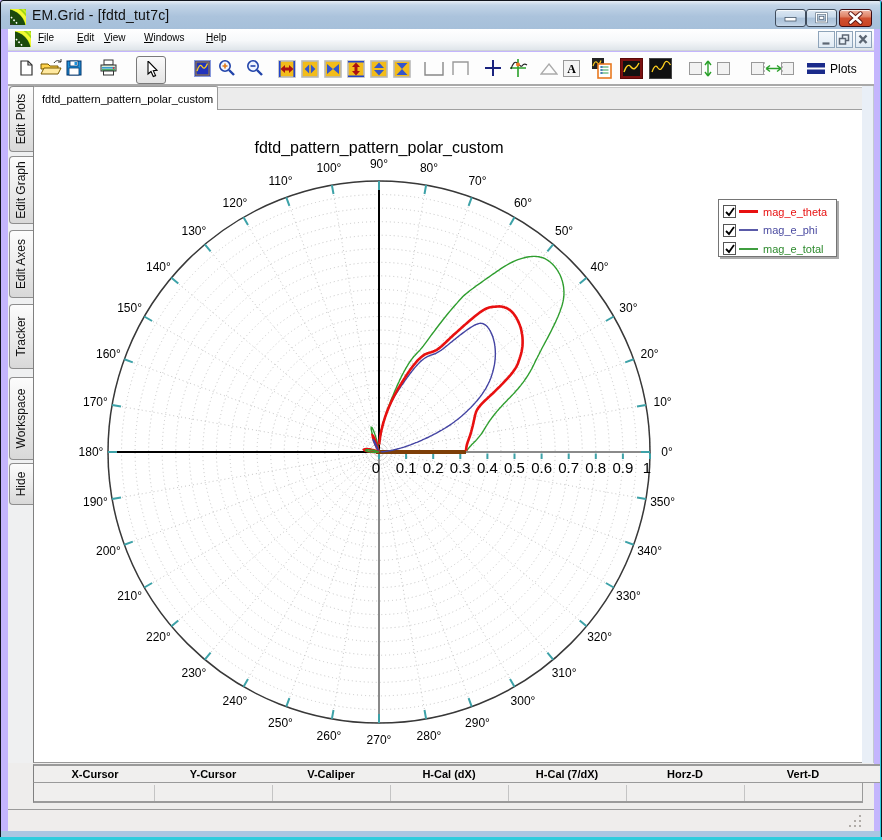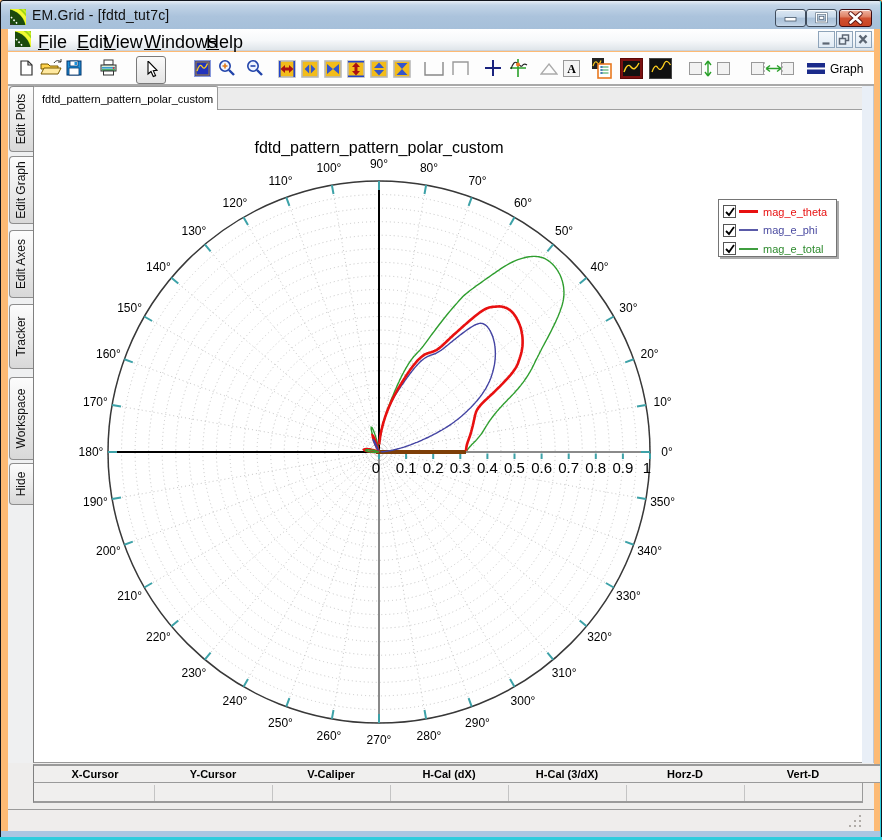--- a/index.html
+++ b/index.html
@@ -1,29 +1,29 @@
 <!DOCTYPE html>
 <html><head><meta charset="utf-8"><title>EM.Grid</title><style>
 *{margin:0;padding:0;box-sizing:border-box}
 html,body{width:882px;height:840px;overflow:hidden;font-family:"Liberation Sans",sans-serif;background:#29c9da}
-#win{position:absolute;left:0;top:0;width:882px;height:840px;background:#fdba74;overflow:hidden}
+#win{position:absolute;left:0;top:0;width:882px;height:840px;background:#c4b5fd;overflow:hidden}
 #frame{position:absolute;left:0;top:0;width:882px;height:840px;border:1px solid #10141c;border-radius:3px 3px 0 0;z-index:99;pointer-events:none}
 .abs{position:absolute}
 #titlebar{position:absolute;left:1px;top:1px;width:880px;height:28px;
  background:linear-gradient(#e6edf5 0%,#c2d4e7 15%,#abc3dc 55%,#a6c0da 100%)}
 #titletext{position:absolute;left:32px;top:7px;font-size:14px;letter-spacing:.2px;color:#101010}
 .capbtn{position:absolute;top:9px;height:18px;border:1px solid #3f4c5c;border-radius:3px;
  background:linear-gradient(#dde8f3 0%,#c6d8ea 45%,#a9c1d9 50%,#b6cadf 82%,#c8d9ea 100%);box-shadow:inset 0 1px 0 rgba(255,255,255,.75)}
 #btnmin{left:775px;width:31px}
 #btnmax{left:806px;width:31px}
 #btnclose{left:839px;width:33px;border:1px solid #3b0c12;
  background:linear-gradient(#f0b4a2 0%,#e08468 40%,#d05030 52%,#c84424 100%)}
 #menubar{position:absolute;left:8px;top:29px;width:866px;height:22px;
  background:linear-gradient(#ffffff 0%,#f6f8fa 55%,#dfe5ea 100%);border-bottom:1px solid #cdd2d8}
-.menuitem{position:absolute;top:32px;font-size:18px;color:#000;z-index:2}
+.menuitem{position:absolute;top:32px;font-size:10px;color:#000;z-index:2}
 .menuitem u{text-decoration:underline}
 .mdibtn{position:absolute;top:31px;width:17px;height:17px;border:1.5px solid #8ea4ba;
  background:linear-gradient(#f5f9fd,#e0eaf4);z-index:2}
 #toolbar{position:absolute;left:8px;top:52px;width:866px;height:34px;background:#fdfdfd;border-bottom:2px solid #a9a9a9}
 #content{position:absolute;left:8px;top:86px;width:866px;height:677px;background:#eff0f1}
 .vtab{position:absolute;left:1px;width:24px;border:1px solid #8e8e8e;border-right:none;border-radius:4px 0 0 4px;
  background:linear-gradient(#fcfcfc,#eaeaea 55%,#d8d8d8)}
 #panel{position:absolute;left:25px;top:0;width:830px;height:677px;background:#fff;border-left:1px solid #808080;border-right:1px solid #9a9a9a;border-bottom:1px solid #9a9a9a}
 #tabstrip{position:absolute;left:209px;top:1px;width:646px;height:23px;background:#ececec;border-left:1px solid #a0a0a0;border-bottom:1px solid #a0a0a0;border-top:1px solid #c8c8c8;border-right:1px solid #c8c8c8}
 #seltab{position:absolute;left:25px;top:0px;width:185px;height:24px;background:#fff;border:1px solid #9a9a9a;border-bottom:none;border-radius:2px 2px 0 0;font-size:11px;color:#000;padding:6px 0 0 8px;z-index:3}
@@ -212,21 +212,21 @@
 <svg class="icon" style="left:751px;top:60px" width="43" height="17" viewBox="0 0 43 17">
       <rect x="0.5" y="2.5" width="12" height="12" fill="#f2f2f2" stroke="#999"></rect>
       <path d="M15,8.5 H30 M15,8.5 l4,-3 M15,8.5 l4,3 M30,8.5 l-4,-3 M30,8.5 l-4,3" stroke="#2aa02a" stroke-width="1.4" fill="none"></path>
       <rect x="30.5" y="2.5" width="12" height="12" fill="#f2f2f2" stroke="#999"></rect>
       <path d="M13.5,2 V15 M31.5,2 V15" stroke="#bbb" stroke-dasharray="2 2"></path>
     </svg>
 <svg class="icon" style="left:806px;top:61px" width="20" height="14" viewBox="0 0 20 14">
       <rect x="1" y="2" width="18" height="4.5" fill="#1a2a8a"></rect>
       <rect x="1" y="8.5" width="18" height="4.5" fill="#1a2a8a"></rect>
     </svg>
-<div class="abs" style="left:830px;top:62px;font-size:12px;color:#000;width:44px;overflow:hidden;white-space:nowrap">Graph</div>
+<div class="abs" style="left:830px;top:62px;font-size:12px;color:#000;width:44px;overflow:hidden;white-space:nowrap">Plots</div>
 
  <div id="content">
   <div class="vtab" style="top:0px;height:66px"></div>
 <svg class="vtl" style="top:0px;height:66px" width="24" height="66" viewBox="0 0 24 66">
         <text x="-33.0" y="16" transform="rotate(-90)" text-anchor="middle" font-size="12" fill="#111">Edit Plots</text>
       </svg>
 <div class="vtab" style="top:70px;height:68px"></div>
 <svg class="vtl" style="top:70px;height:68px" width="24" height="68" viewBox="0 0 24 68">
         <text x="-34.0" y="16" transform="rotate(-90)" text-anchor="middle" font-size="12" fill="#111">Edit Graph</text>
       </svg>
@@ -370,21 +370,21 @@
         <div class="legtext" style="color:#2e8b2e">mag_e_total</div>
       </div>
  </div>
 
  <div id="dtable">
   <div id="thead">
    <div class="th" style="left:2px">X-Cursor</div>
    <div class="th" style="left:120px">Y-Cursor</div>
    <div class="th" style="left:238px">V-Caliper</div>
    <div class="th" style="left:356px">H-Cal (dX)</div>
-   <div class="th" style="left:474px">H-Cal (3/dX)</div>
+   <div class="th" style="left:474px">H-Cal (7/dX)</div>
    <div class="th" style="left:592px">Horz-D</div>
    <div class="th" style="left:710px">Vert-D</div>
   </div>
   <div id="trow">
    <div class="tsep" style="left:120px"></div>
    <div class="tsep" style="left:238px"></div>
    <div class="tsep" style="left:356px"></div>
    <div class="tsep" style="left:474px"></div>
    <div class="tsep" style="left:592px"></div>
    <div class="tsep" style="left:710px"></div>

